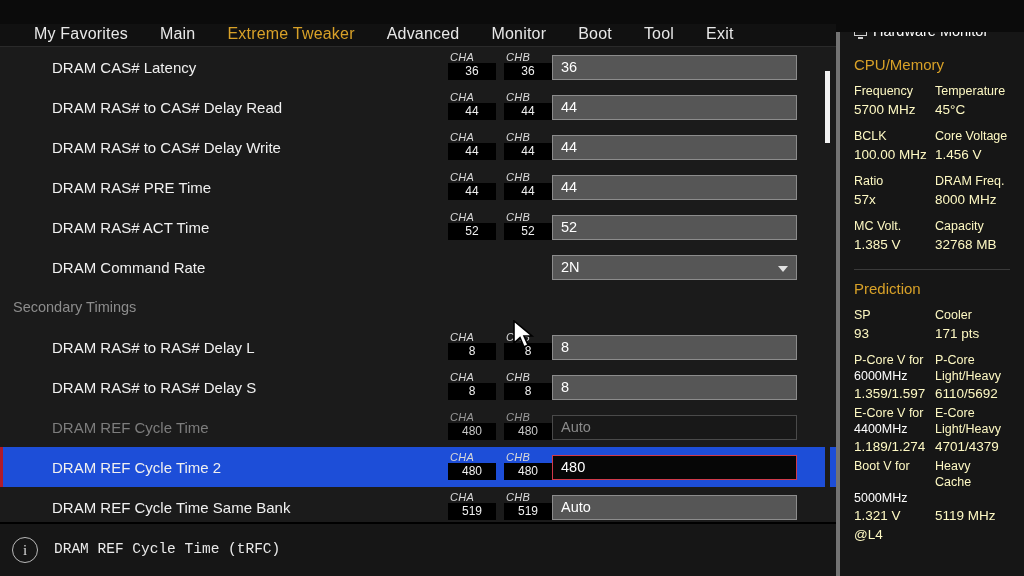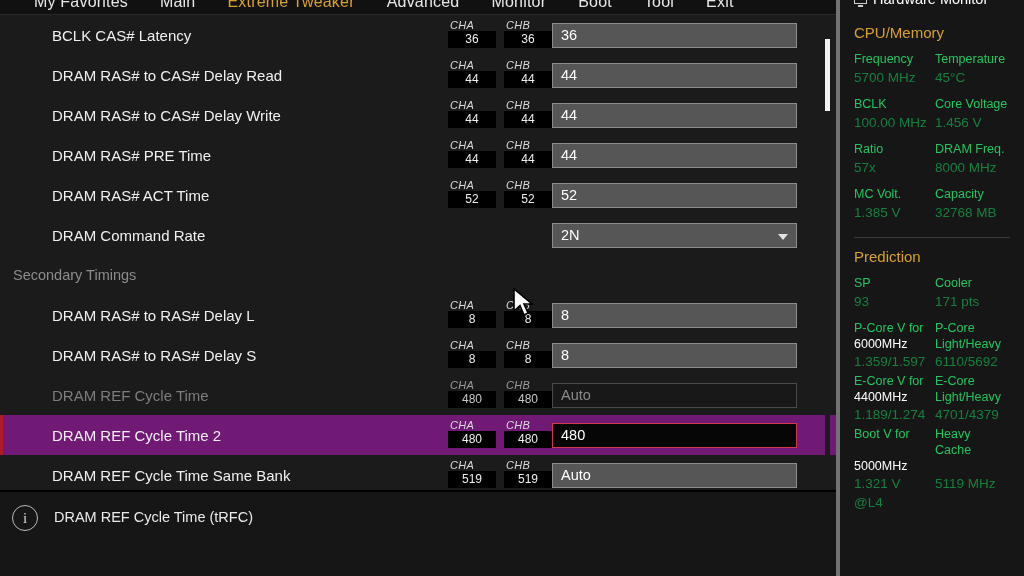--- a/index.html
+++ b/index.html
@@ -6,20 +6,21 @@
   html, body {
     width: 1024px; height: 576px;
     background: #0b0b0b;
     font-family: "Liberation Sans", sans-serif;
     overflow: hidden;
   }
   #app {
     position: relative;
     width: 1024px; height: 472px;
     background: #121212;
+    margin-top: 32px;
   }
 
   
   .navbar {
     position: absolute; left: 0; top: -8px;
     width: 836px; height: 22px;
     background: #111111;
     display: flex; align-items: center;
     padding-left: 34px;
   }
@@ -50,21 +51,21 @@
     background: #1b1b1b;
     overflow: hidden;
   }
   .row {
     position: relative;
     height: 40px;
     display: flex; align-items: center;
     padding-left: 52px;
     background: #1b1b1b;
   }
-  .row.selected { background: #701a75; }
+  .row.selected { background: #1d4ed8; }
   .row.selected::before {
     content:""; position:absolute; left:0; top:0; bottom:0;
     width:3px; background:#b01b2a;
   }
   .row.header { height: 40px; padding-left: 13px; }
   .row-label {
     color: #f0f0f0;
     font-size: 15px;
     white-space: nowrap;
     flex: 0 0 auto;
@@ -152,21 +153,21 @@
   .info-icon {
     width: 26px; height: 26px; border-radius: 50%;
     border: 1.6px solid #b9b9b9;
     color: #d8d8d8; font-size: 15px;
     display: flex; align-items: center; justify-content: center;
     font-family: "Liberation Serif", serif;
     flex: 0 0 auto; margin-top: 1px;
   }
   .info-text {
     color: #eaeaea; font-size: 14.5px;
-    margin-left: 16px; margin-top: 5px;
+    margin-left: 16px; margin-top: 5px; font-family: Liberation Mono, monospace;
   }
 
   
   .sidebar {
     position: absolute; left: 836px; top: 0;
     width: 188px; height: 576px;
     background: #161616;
     border-left: 4px solid #737373;
     padding: 0 14px;
     overflow: hidden;
@@ -188,22 +189,22 @@
   }
   .sb-section {
     color: #d8a128; font-size: 15px;
     margin-top: 8px; margin-bottom: 10px;
   }
   .sb-grid {
     display: grid;
     grid-template-columns: 1fr 1fr;
     row-gap: 0; column-gap: 6px;
   }
-  .sb-k { color: #22c55e; font-size: 12.5px; line-height: 17px; }
-  .sb-v { color: #15803d; font-size: 13.5px; line-height: 19px; margin-bottom: 9px; }
+  .sb-k { color: #fef9c3; font-size: 12.5px; line-height: 17px; }
+  .sb-v { color: #fef9c3; font-size: 13.5px; line-height: 19px; margin-bottom: 9px; }
   .sb-k.teal, .sb-v.teal { color: #ffffff; }
   .sb-divider {
     height: 1px; background: #3a3a3a;
     margin: 6px 0 10px 0;
   }
   .sb-grid.tight .sb-v { margin-bottom: 2px; }
   .sb-grid.tight .sb-k { line-height: 16px; }
 
   
   .cursor { position: absolute; left: 513px; top: 288px; z-index: 50; }
@@ -221,21 +222,21 @@
     <div class="nav-tab"><span>Monitor</span></div>
     <div class="nav-tab"><span>Boot</span></div>
     <div class="nav-tab"><span>Tool</span></div>
     <div class="nav-tab"><span>Exit</span></div>
   </div>
   <div class="nav-rule"></div>
 
   <div class="main-panel">
     <div id="rows-host">
         <div class="row">
-          <div class="row-label">BCLK CAS# Latency</div>
+          <div class="row-label">DRAM CAS# Latency</div>
           <div class="chips">
             <div class="chip">
               <div class="chip-name">CHA</div>
               <div class="chip-val">36</div>
             </div>
             <div class="chip">
               <div class="chip-name">CHB</div>
               <div class="chip-val">36</div>
             </div>
           </div>

